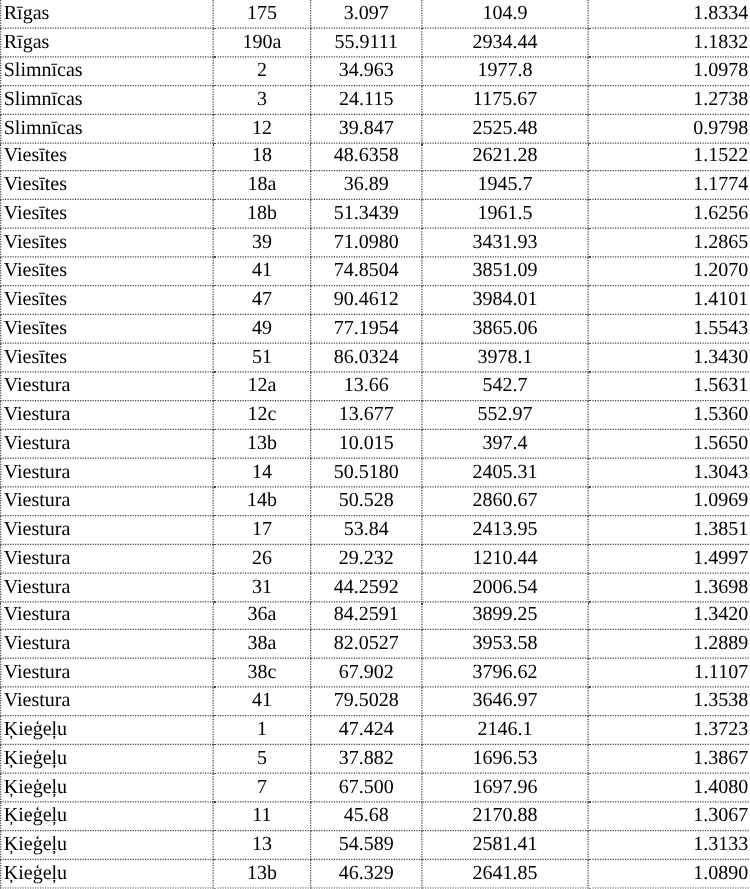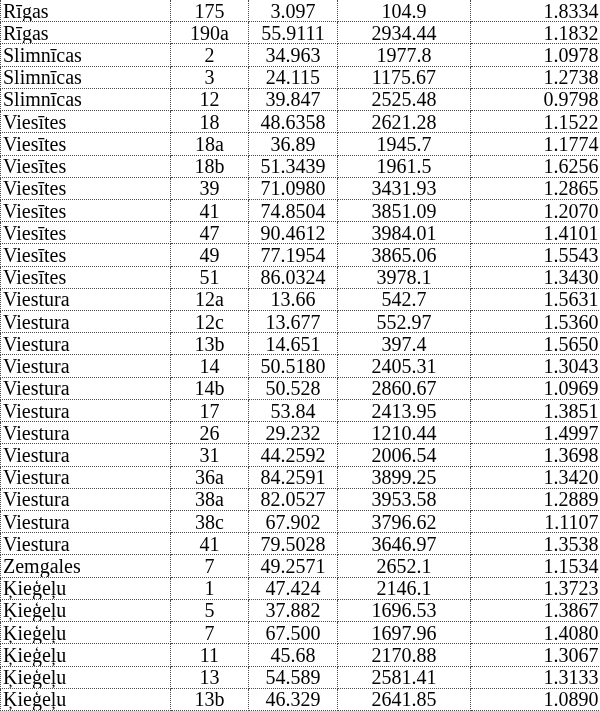--- a/index.html
+++ b/index.html
@@ -13,21 +13,21 @@
     height: 711px;
     overflow: hidden;
     background: #ffffff;
   }
   table.doc-table {
     border-collapse: collapse;
     table-layout: fixed;
     width: 600px;
     height: 711px;
     font-family: "Liberation Serif", "DejaVu Serif", serif;
-    font-size: 20px;
+    font-size: 16px;
     color: #000000;
   }
   table.doc-table td {
     border: 1px dotted #4a4a4a;
     padding: 0 2px;
     white-space: nowrap;
     overflow: hidden;
     vertical-align: middle;
     line-height: 1;
   }
@@ -152,21 +152,21 @@
         <tr>
           <td class="col-street">Viestura</td>
           <td class="col-num">12c</td>
           <td class="col-num">13.677</td>
           <td class="col-num">552.97</td>
           <td class="col-num">1.5360</td>
         </tr>
         <tr>
           <td class="col-street">Viestura</td>
           <td class="col-num">13b</td>
-          <td class="col-num">14.651</td>
+          <td class="col-num">10.015</td>
           <td class="col-num">397.4</td>
           <td class="col-num">1.5650</td>
         </tr>
         <tr>
           <td class="col-street">Viestura</td>
           <td class="col-num">14</td>
           <td class="col-num">50.5180</td>
           <td class="col-num">2405.31</td>
           <td class="col-num">1.3043</td>
         </tr>
@@ -218,27 +218,20 @@
           <td class="col-num">67.902</td>
           <td class="col-num">3796.62</td>
           <td class="col-num">1.1107</td>
         </tr>
         <tr>
           <td class="col-street">Viestura</td>
           <td class="col-num">41</td>
           <td class="col-num">79.5028</td>
           <td class="col-num">3646.97</td>
           <td class="col-num">1.3538</td>
-        </tr>
-        <tr>
-          <td class="col-street">Zemgales</td>
-          <td class="col-num">7</td>
-          <td class="col-num">49.2571</td>
-          <td class="col-num">2652.1</td>
-          <td class="col-num">1.1534</td>
         </tr>
         <tr>
           <td class="col-street">Ķieģeļu</td>
           <td class="col-num">1</td>
           <td class="col-num">47.424</td>
           <td class="col-num">2146.1</td>
           <td class="col-num">1.3723</td>
         </tr>
         <tr>
           <td class="col-street">Ķieģeļu</td>

